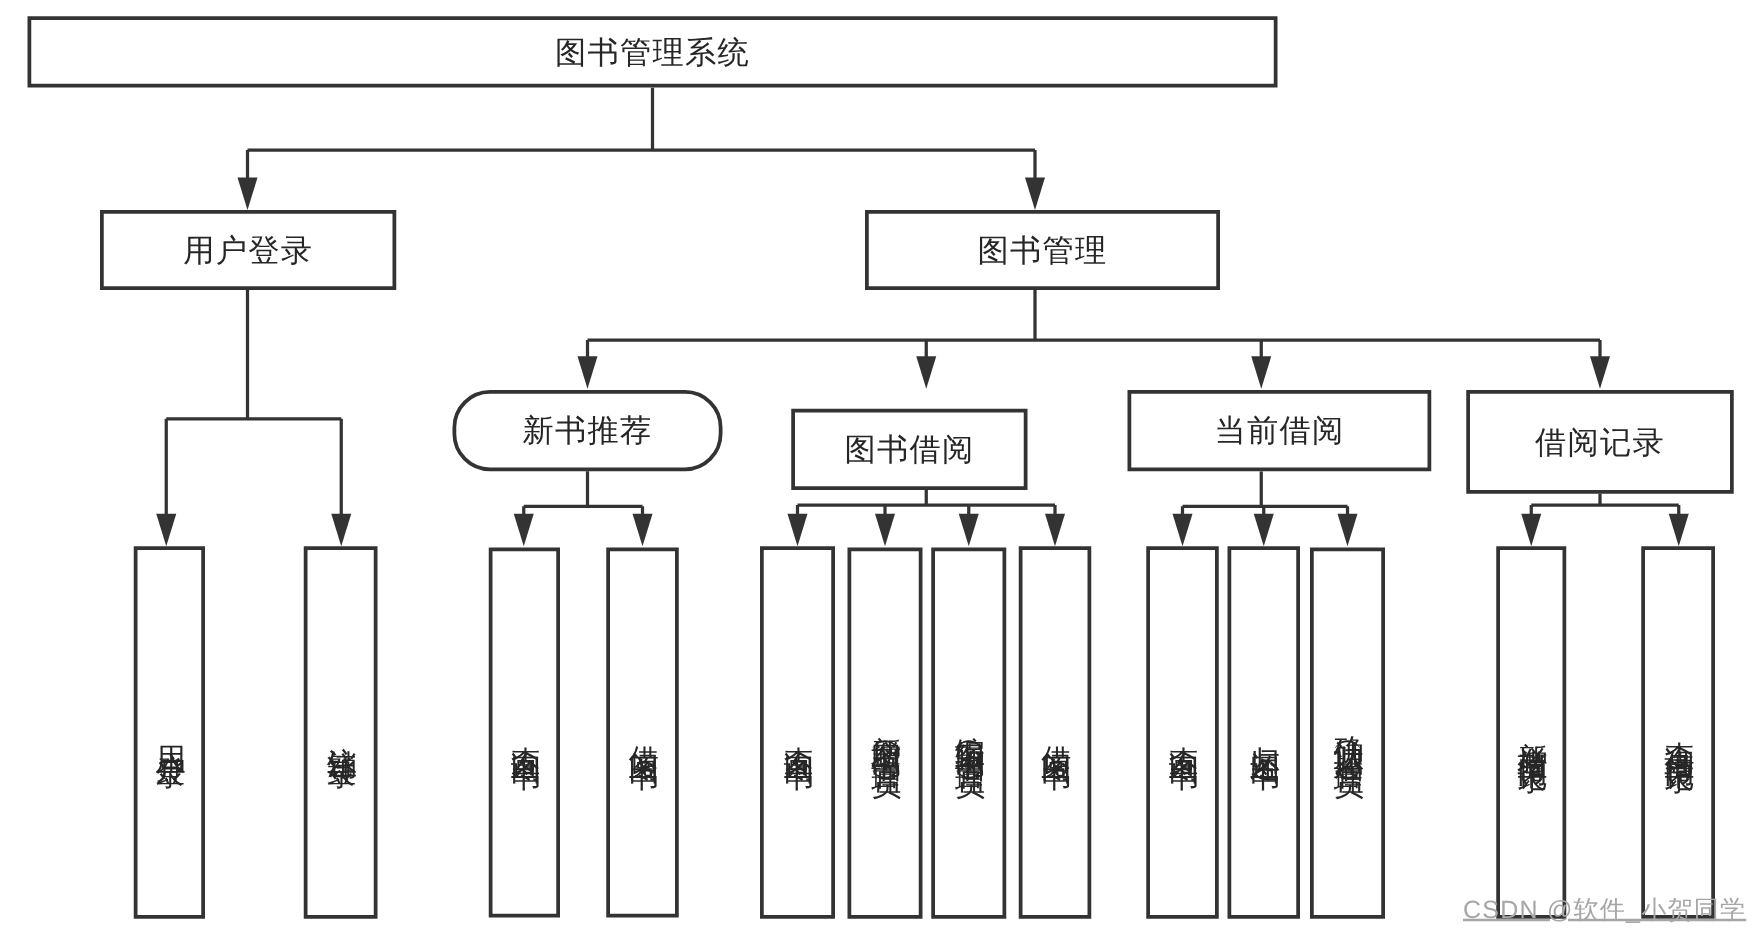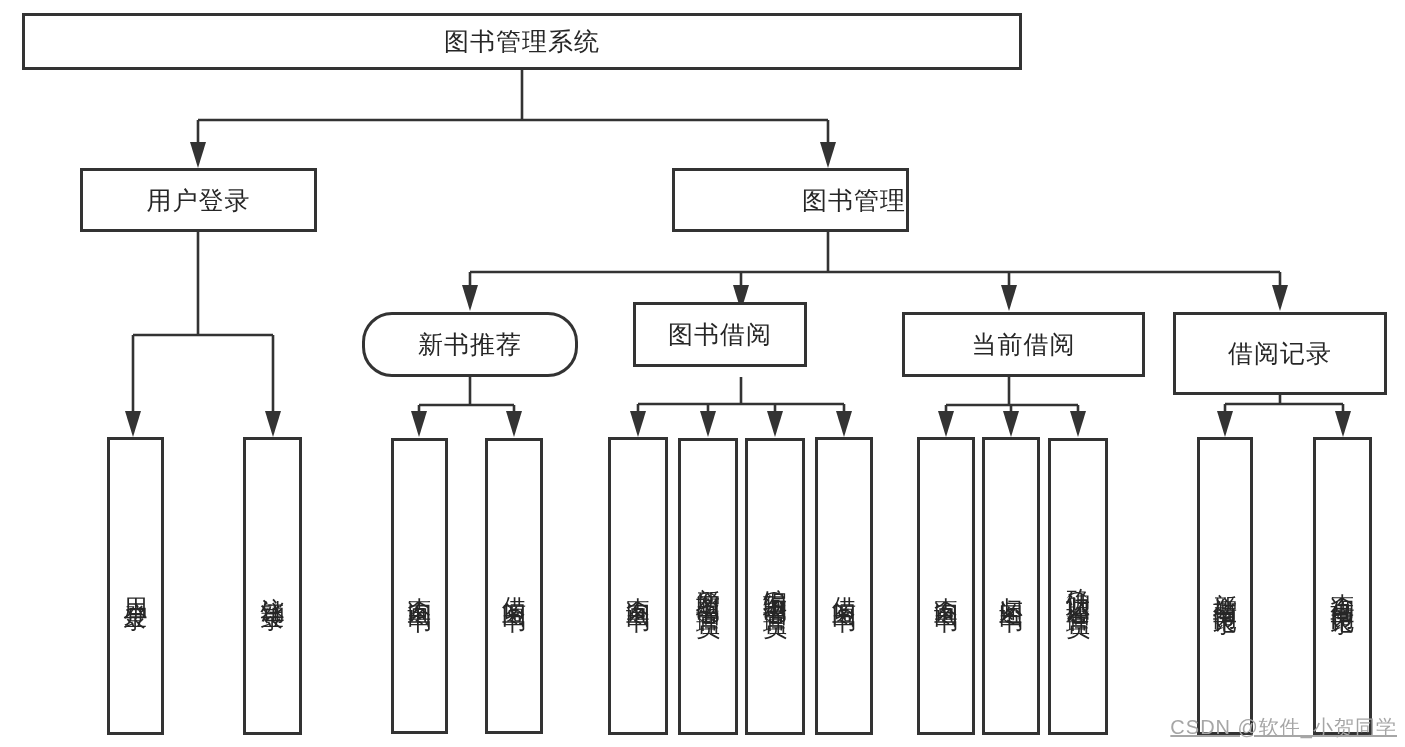--- a/index.html
+++ b/index.html
@@ -137,28 +137,28 @@
     </g>
   </svg>
 
   <div class="node h" style="left:22px; top:13px; width:1000px; height:57px;">
     <span>图书管理系统</span>
   </div>
 
   <div class="node h" style="left:80px; top:168px; width:237px; height:64px;">
     <span>用户登录</span>
   </div>
-  <div class="node h" style="left:672px; top:168px; width:237px; height:64px;justify-content:flex-end;">
+  <div class="node h" style="left:692px; top:168px; width:284px; height:64px;">
     <span>图书管理</span>
   </div>
 
   <div class="node h" style="left:362px; top:312px; width:216px; height:65px;border-radius:30px;">
     <span>新书推荐</span>
   </div>
-  <div class="node h" style="left:633px; top:302px; width:174px; height:65px;">
+  <div class="node h" style="left:633px; top:327px; width:189px; height:65px;">
     <span>图书借阅</span>
   </div>
   <div class="node h" style="left:902px; top:312px; width:243px; height:65px;">
     <span>当前借阅</span>
   </div>
   <div class="node h" style="left:1173px; top:312px; width:214px; height:83px;">
     <span>借阅记录</span>
   </div>
 
   <div class="node v" style="left:107px; top:437px; width:57px; height:298px;">

